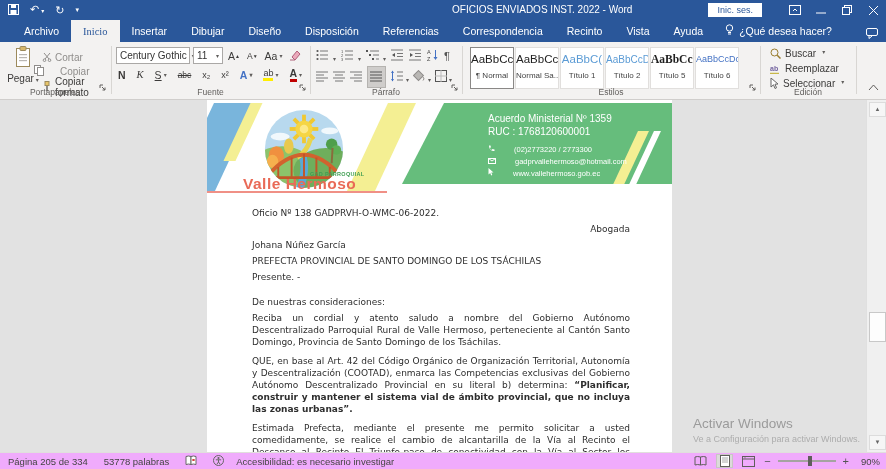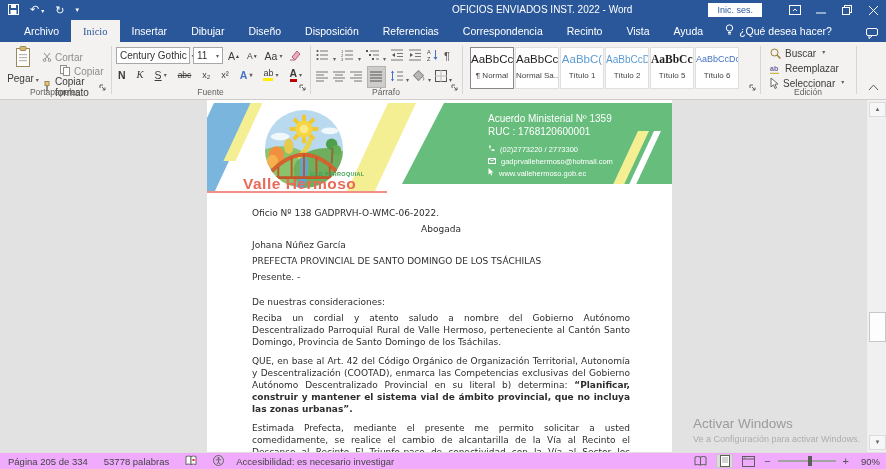--- a/index.html
+++ b/index.html
@@ -38,21 +38,21 @@
   .styname{display:block;font-size:8px;color:#444;margin-top:4px;white-space:nowrap;overflow:hidden;}
   .edrow{display:flex;align-items:flex-start;gap:4px;font-size:10px;color:#3b3a39;height:15px;}
   
   .docarea{position:absolute;left:0;top:100px;width:886px;height:352px;background:#e2e2e2;overflow:hidden;}
   .page{position:absolute;left:207px;top:0;width:465px;height:352px;background:#fff;}
   .lh{position:absolute;left:0;top:3px;width:465px;height:90px;overflow:hidden;}
   .greenpanel{position:absolute;left:195px;top:0;width:270px;height:81px;background:#66bd7c;clip-path:polygon(42px 0,100% 0,100% 100%,0 100%);text-decoration:underline;}
   .stripe{position:absolute;transform:skewX(-25deg);}
   .lhtext{position:absolute;left:86px;top:9px;color:#fff;}
   .lht1{font-size:10px;line-height:13px;}
-  .lhc{display:flex;align-items:center;gap:5px;font-size:7.5px;line-height:12px;}
+  .lhc{display:flex;align-items:center;gap:19px;font-size:7.5px;line-height:12px;}
   .redline{position:absolute;left:0;top:88px;width:180px;height:2px;background:#f09086;}
   .logo{position:absolute;left:56px;top:5px;}
   .logotext{position:absolute;left:36px;top:72px;font-size:15.5px;font-weight:bold;color:#e96a57;letter-spacing:.5px;white-space:nowrap;}
   .logosub{position:absolute;left:103px;top:68px;font-size:5.5px;font-weight:bold;color:#3f9e52;letter-spacing:.3px;}
   .lettertext{position:absolute;left:41px;top:103px;width:386px;font-family:"DejaVu Sans",sans-serif;font-size:9px;line-height:12px;color:#2e2e2e;}
   .lettertext p{margin:4px;text-align:justify;}
   .mt{margin-top:7px !important;}
   .watermark{position:absolute;left:693px;top:316px;color:#9b9b9b;}
   .wm1{font-size:13.5px;}
   .wm2{font-size:9px;color:#adadad;margin-top:3px;}
@@ -180,21 +180,21 @@
     </div>
     <div class="row" style="left:42px;top:6px;gap:3px">
       <span><svg width="10" height="10" viewBox="0 0 10 10">
             <line x1="2" y1="1" x2="7" y2="7" stroke="#8f8d8b"></line>
             <line x1="8" y1="1" x2="3" y2="7" stroke="#8f8d8b"></line>
             <circle cx="2.5" cy="8.2" r="1.3" fill="none" stroke="#8f8d8b"></circle>
             <circle cx="7.5" cy="8.2" r="1.3" fill="none" stroke="#8f8d8b"></circle>
           </svg></span>
       <span class="rbtxt gray">Cortar</span>
     </div>
-    <div class="row" style="left:60px;top:20px;gap:4px">
+    <div class="row" style="left:34px;top:20px;gap:16px">
       <span><svg width="10" height="11" viewBox="0 0 10 11">
             <rect x="0.5" y="0.5" width="6" height="8" fill="#fff" stroke="#8f8d8b"></rect>
             <rect x="3.5" y="2.5" width="6" height="8" fill="#fff" stroke="#8f8d8b"></rect>
           </svg></span>
       <span class="rbtxt gray">Copiar</span>
     </div>
     <div class="row" style="left:42px;top:34px;gap:3px">
       <span><svg width="10" height="11" viewBox="0 0 10 11">
             <rect x="3" y="0.5" width="4" height="4" fill="#e8c56a" stroke="#9c8a5c"></rect>
             <rect x="4" y="5" width="2" height="5.5" fill="#8f8d8b"></rect>
@@ -383,20 +383,21 @@
       <div class="styitem">
           <span class="stysample" style="color:#1f1f1f;font-weight:bold;font-family:'Liberation Serif',serif">AaBbCcI</span>
           <span class="styname">Título 5</span>
         </div>
       <div class="styitem">
           <span class="stysample" style="color:#4472c4;font-size:9px">AaBbCcDc</span>
           <span class="styname">Título 6</span>
         </div>
     </div>
 
+    <div class="glabel">Estilos</div>
     <span class="lnch"><svg width="8" height="8" viewBox="0 0 8 8">
           <path d="M1 1 H4 M1 1 V4 M3 3 L6 6 M6 3.5 V6 H3.5" fill="none" stroke="#605e5c"></path>
         </svg></span>
   </div>
 
   <div class="grp" style="left:760px;width:96px">
     <div class="edrow abs" style="left:10px;top:6px">
       <span><svg width="11" height="11" viewBox="0 0 11 11">
             <circle cx="4.5" cy="4.5" r="3.5" fill="none" stroke="#9a7d2e"></circle>
             <line x1="7.2" y1="7.2" x2="10.5" y2="10.5" stroke="#9a7d2e" stroke-width="1.5"></line>
@@ -500,21 +501,21 @@
           </g>
         </svg>
       </div>
       <div class="logosub">GAD PARROQUIAL</div>
       <div class="logotext">Valle Hermoso</div>
       <div class="redline"></div>
     </div>
 
     <div class="lettertext">
       <p style="text-align:left">Oficio Nº 138  GADPRVH-O-WMC-06-2022.</p>
-      <p style="text-align:center">Abogada</p>
+      <p style="text-align:right">Abogada</p>
       <p style="text-align:left">Johana Núñez García</p>
       <p style="text-align:left">PREFECTA PROVINCIAL DE SANTO DOMINGO  DE LOS TSÁCHILAS</p>
       <p style="text-align:left">Presente. -</p>
       <p style="text-align:left;margin-top:13px">De nuestras consideraciones:</p>
       <p>Reciba un cordial y atento saludo a nombre del Gobierno Autónomo Descentralizado Parroquial Rural de Valle Hermoso, perteneciente  al Cantón Santo Domingo, Provincia de Santo Domingo de los Tsáchilas.</p>
       <p class="mt"><span>QUE, en base al Art. 42 del Código Orgánico de Organización Territorial, Autonomía y Descentralización (COOTAD), enmarca las Competencias exclusivas del Gobierno Autónomo Descentralizado Provincial en su literal b) determina: </span><b>“Planificar, construir y mantener el sistema vial de ámbito provincial, que no incluya las zonas urbanas”.</b></p>
       <p class="mt">Estimada Prefecta, mediante el presente me permito solicitar a usted comedidamente, se realice el cambio de alcantarilla de la Vía al Recinto el Descanso al Recinto El Triunfo-paso de conectividad con la Vía al Sector los Girasoles sobre el Río Bravo Chico, porque   en la vía El Descanso solo hay</p>
     </div>
   </div>
 

